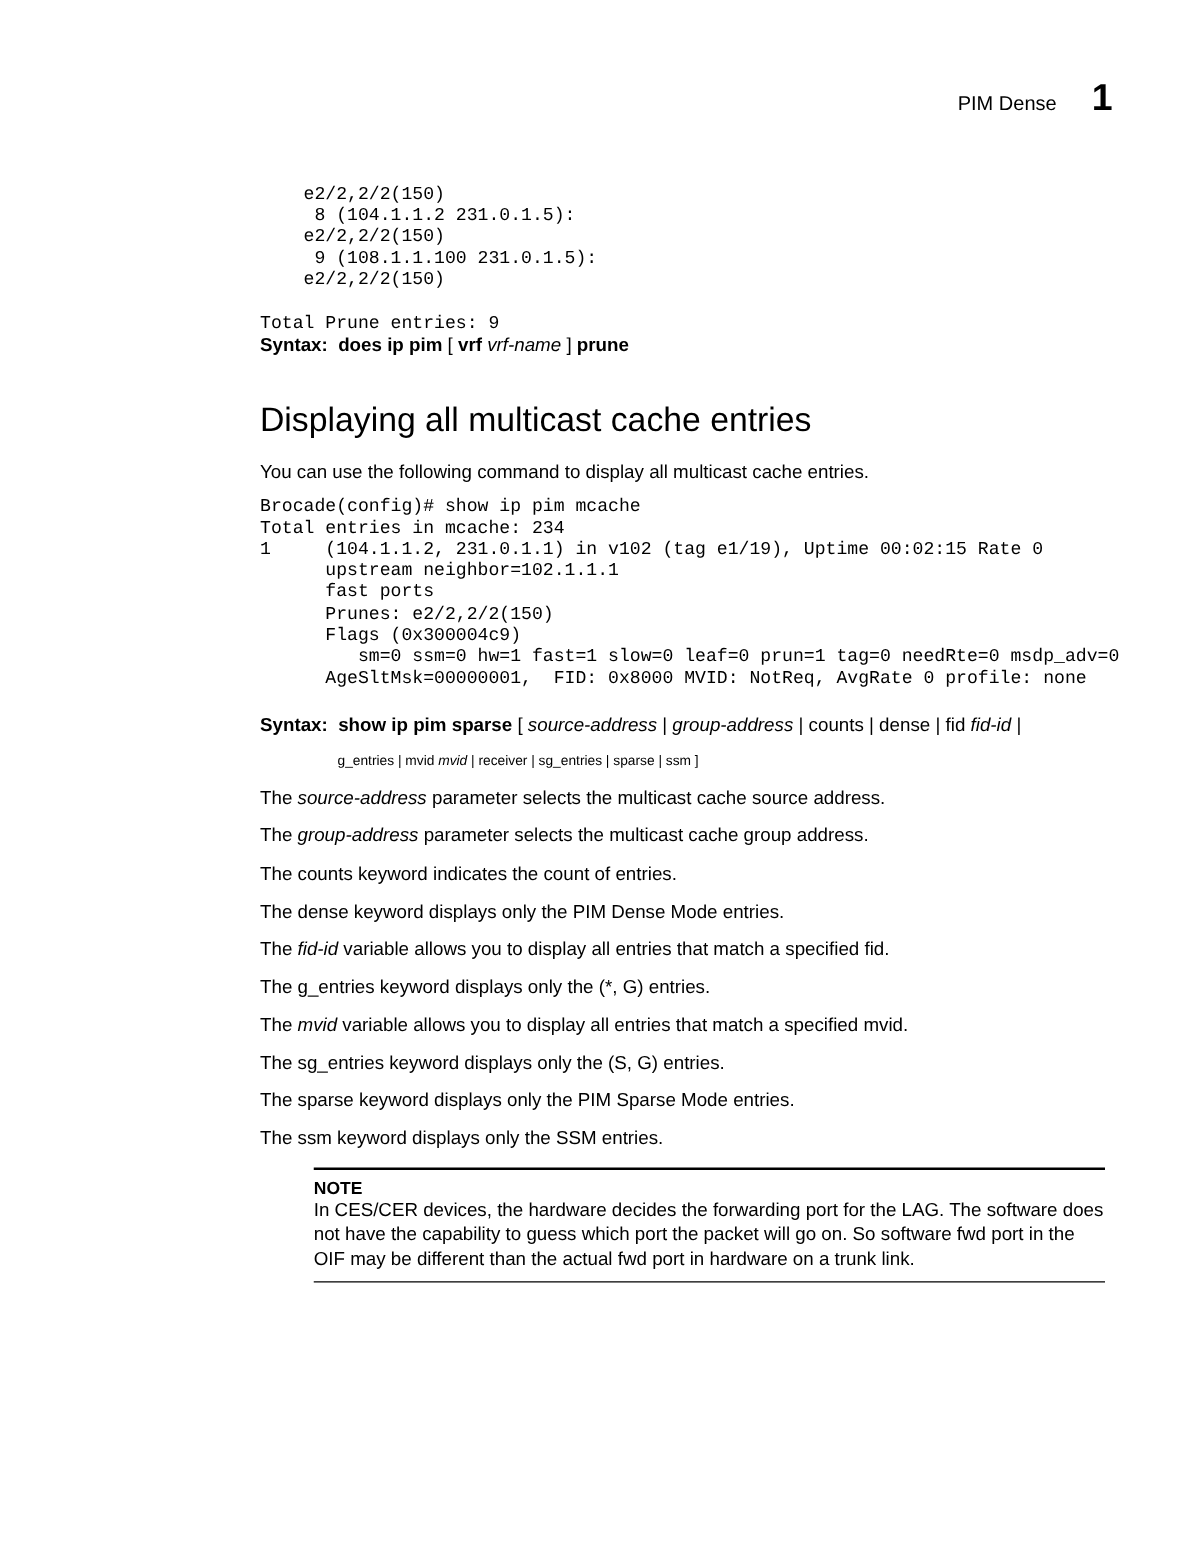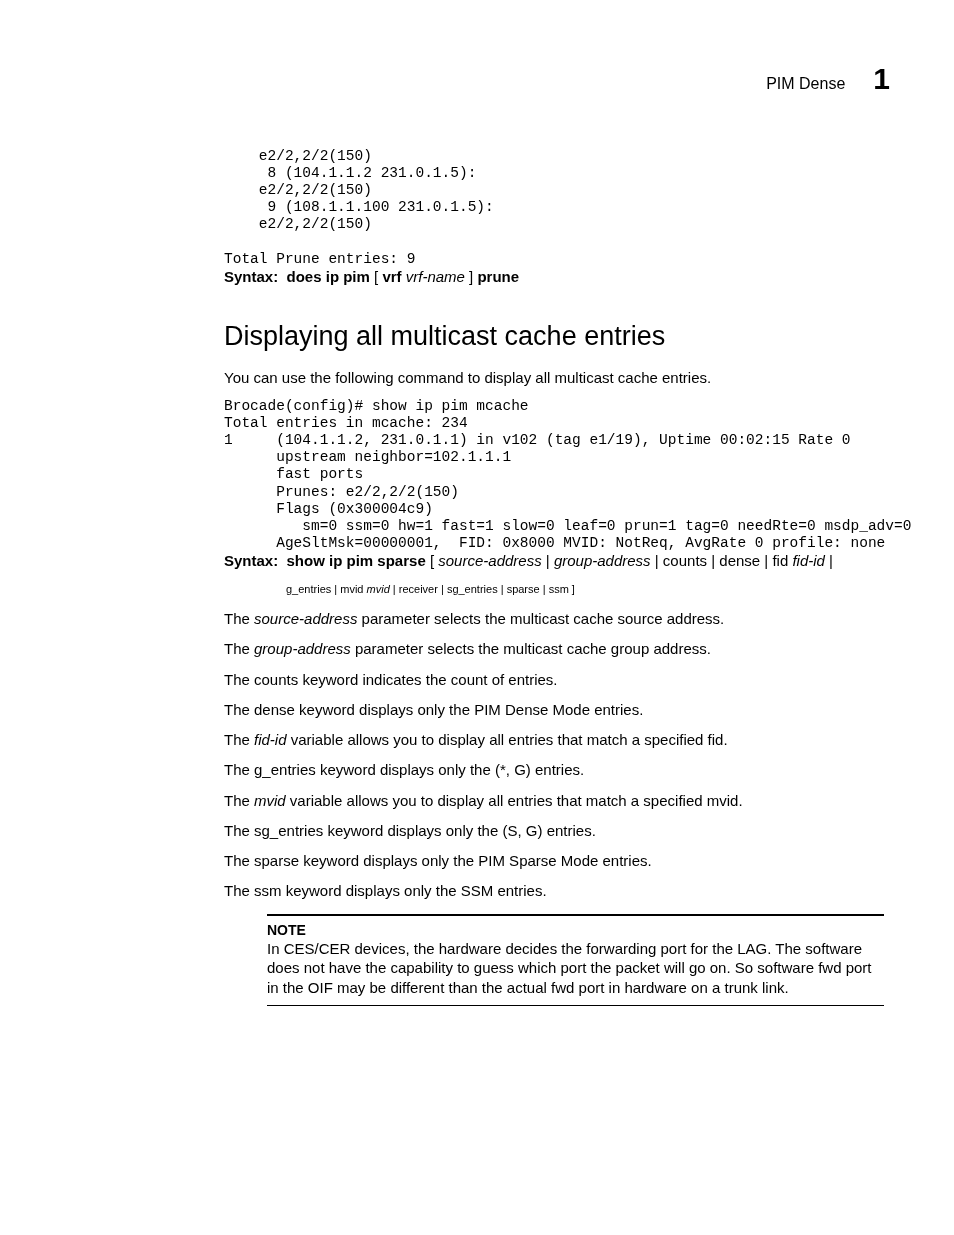--- a/index.html
+++ b/index.html
@@ -7,21 +7,21 @@
     padding: 0;
     font-family: Arial, Helvetica, sans-serif;
     background: #fff;
     color: #000;
   }
   .page {
     width: 954px;
     height: 1235px;
     position: relative;
     box-sizing: border-box;
-    padding: 62px 60px 0 60px;
+    padding: 62px 60px 0 44px;
   }
   .header {
     display: flex;
     justify-content: flex-end;
     align-items: baseline;
     gap: 28px;
     margin-bottom: 52px;
     padding-right: 4px;
   }
   .header-chapter {
@@ -103,21 +103,21 @@
 
     <p class="syntax-line">
       <span class="bold">Syntax:</span>&nbsp;
       <span class="bold">does ip pim</span><span> [ </span><span class="bold">vrf</span><span> </span><span class="italic">vrf-name</span><span> ] </span><span class="bold">prune</span>
     </p>
 
     <h2 class="h2">Displaying all multicast cache entries</h2>
 
     <p class="body-text">You can use the following command to display all multicast cache entries.</p>
 
-    <div class="mono" style=""><span>Brocade(config)# show ip pim mcache</span>
+    <div class="mono" style="margin-bottom:20px"><span>Brocade(config)# show ip pim mcache</span>
 <span>Total entries in mcache: 234</span>
 <span>1     (104.1.1.2, 231.0.1.1) in v102 (tag e1/19), Uptime 00:02:15 Rate 0</span>
 <span>      upstream neighbor=102.1.1.1</span>
 <span>      fast ports</span>
 <span>      Prunes: e2/2,2/2(150)</span>
 <span>      Flags (0x300004c9)</span>
 <span>         sm=0 ssm=0 hw=1 fast=1 slow=0 leaf=0 prun=1 tag=0 needRte=0 msdp_adv=0</span>
 <span>      AgeSltMsk=00000001,  FID: 0x8000 MVID: NotReq, AvgRate 0 profile: none</span></div>
 
     <p class="syntax-line2">

